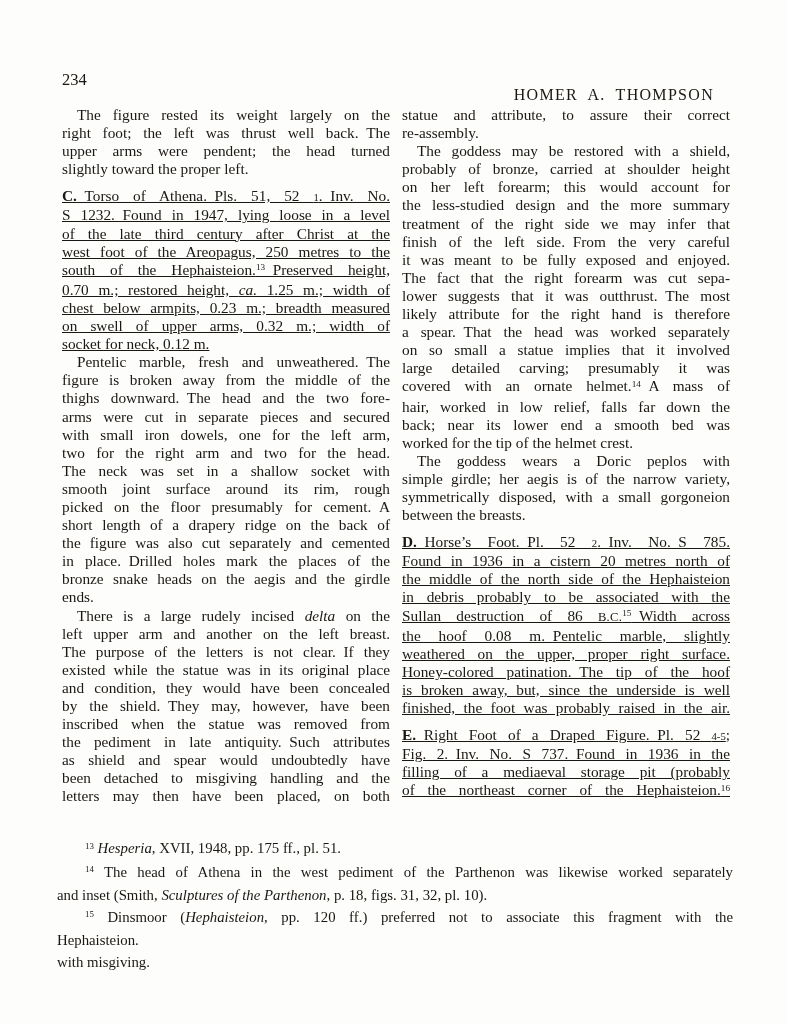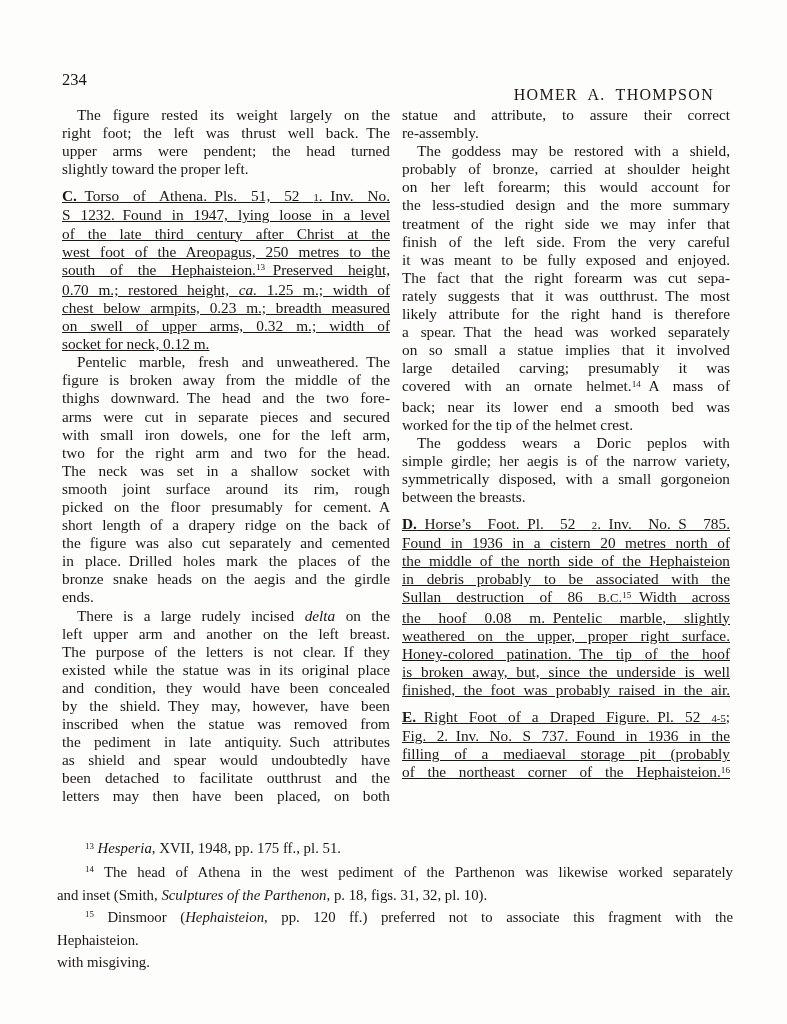--- a/index.html
+++ b/index.html
@@ -78,44 +78,45 @@
         <div class="para">
           <div class="line indent"><span class="run">There is a large rudely incised </span><span class="run i">delta</span><span class="run"> on the</span></div>
           <div class="line"><span class="run">left upper arm and another on the left breast.</span></div>
           <div class="line"><span class="run">The purpose of the letters is not clear. If they</span></div>
           <div class="line"><span class="run">existed while the statue was in its original place</span></div>
           <div class="line"><span class="run">and condition, they would have been concealed</span></div>
           <div class="line"><span class="run">by the shield. They may, however, have been</span></div>
           <div class="line"><span class="run">inscribed when the statue was removed from</span></div>
           <div class="line"><span class="run">the pediment in late antiquity. Such attributes</span></div>
           <div class="line"><span class="run">as shield and spear would undoubtedly have</span></div>
-          <div class="line"><span class="run">been detached to facilitate outthrust and the</span></div>
+          <div class="line"><span class="run">been detached to misgiving handling and the</span></div>
           <div class="line"><span class="run">letters may then have been placed, on both</span></div>
         </div>
       </section>
     <section class="col" id="col-right">
         <div class="para">
           <div class="line"><span class="run">statue and attribute, to assure their correct</span></div>
           <div class="line last"><span class="run">re-assembly.</span></div>
         </div>
         <div class="para">
           <div class="line indent"><span class="run">The goddess may be restored with a shield,</span></div>
           <div class="line"><span class="run">probably of bronze, carried at shoulder height</span></div>
           <div class="line"><span class="run">on her left forearm; this would account for</span></div>
           <div class="line"><span class="run">the less-studied design and the more summary</span></div>
           <div class="line"><span class="run">treatment of the right side we may infer that</span></div>
           <div class="line"><span class="run">finish of the left side. From the very careful</span></div>
           <div class="line"><span class="run">it was meant to be fully exposed and enjoyed.</span></div>
           <div class="line"><span class="run">The fact that the right forearm was cut sepa-</span></div>
-          <div class="line"><span class="run">rately suggests that it was outthrust. The most</span></div>
+          <div class="line"><span class="run">lower suggests that it was outthrust. The most</span></div>
           <div class="line"><span class="run">likely attribute for the right hand is therefore</span></div>
           <div class="line"><span class="run">a spear. That the head was worked separately</span></div>
           <div class="line"><span class="run">on so small a statue implies that it involved</span></div>
           <div class="line"><span class="run">large detailed carving; presumably it was</span></div>
           <div class="line"><span class="run">covered with an ornate helmet.</span><span class="run sup">14</span><span class="run"> A mass of</span></div>
+          <div class="line"><span class="run">hair, worked in low relief, falls far down the</span></div>
           <div class="line"><span class="run">back; near its lower end a smooth bed was</span></div>
           <div class="line last"><span class="run">worked for the tip of the helmet crest.</span></div>
         </div>
         <div class="para">
           <div class="line indent"><span class="run">The goddess wears a Doric peplos with</span></div>
           <div class="line"><span class="run">simple girdle; her aegis is of the narrow variety,</span></div>
           <div class="line"><span class="run">symmetrically disposed, with a small gorgoneion</span></div>
           <div class="line last"><span class="run">between the breasts.</span></div>
         </div>
         <div class="para gap">

